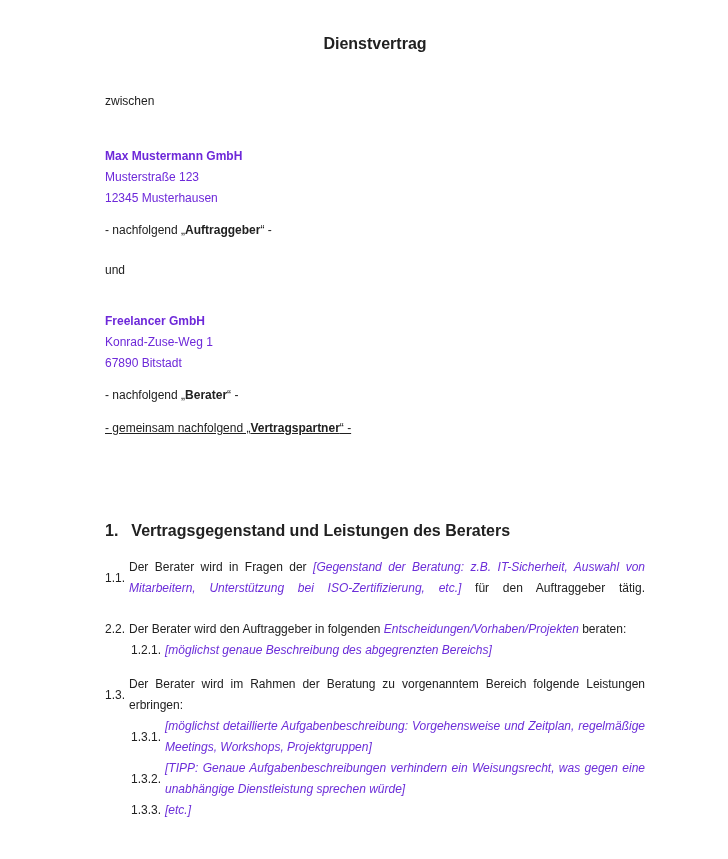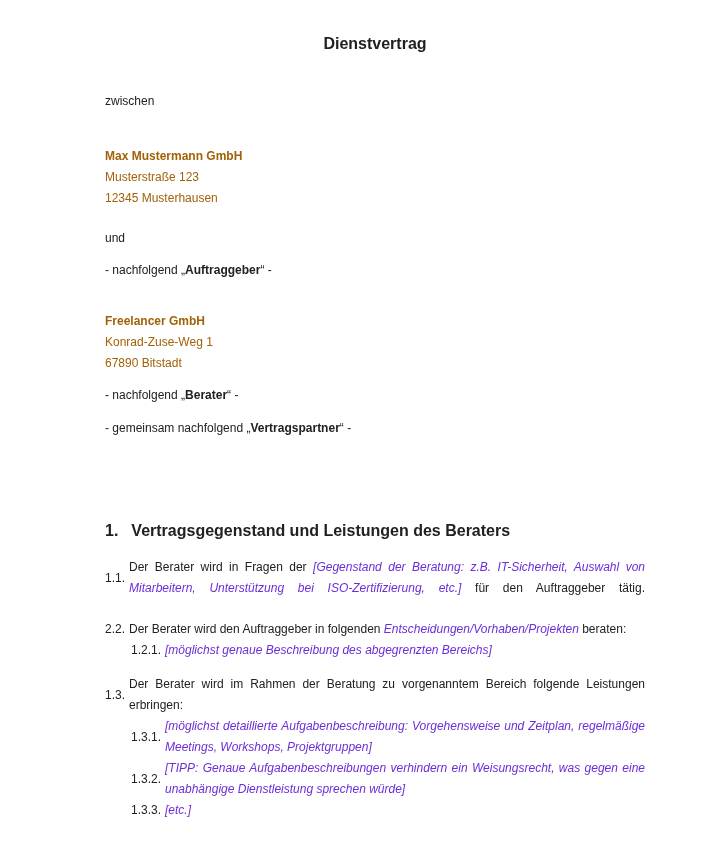--- a/index.html
+++ b/index.html
@@ -20,26 +20,26 @@
   .center { text-align:left; }
   .title {
     font-size:16px;
     line-height:18px;
     font-weight:bold;
     text-align:center;
   }
   .mt-zw   { margin-top:38px; }
   .party   { margin-top:34px; }
   .party2  { margin-top:30px; }
-  .purple  { color:#a16207; }
+  .purple  { color:#6d28d9; }
   .party-name { font-weight:bold; }
   .desig   { margin-top:11px; }
   .desig b { font-weight:bold; }
   .mt-und  { margin-top:19px; }
-  .joint   { margin-top:12px; }
+  .joint   { margin-top:12px;text-decoration:underline; }
   .sec-heading {
     margin-top:82px;
     font-size:16px;
     line-height:19px;
     font-weight:bold;
     text-align:left;
   }
   .h-num { margin-right:13px; }
   .body  { margin-top:17px; }
   .item  { display:flex; align-items:center; }
@@ -62,23 +62,23 @@
   <h1 class="title">Dienstvertrag</h1>
 
   <p class="center mt-zw">zwischen</p>
 
   <div class="party center purple">
     <p class="party-name">Max Mustermann GmbH</p>
     <p>Musterstraße 123</p>
     <p>12345 Musterhausen</p>
   </div>
 
+  <p class="center desig"><span>- nachfolgend „</span><b>Auftraggeber</b><span>“ -</span></p>
+
   <p class="center mt-und">und</p>
-
-  <p class="center desig"><span>- nachfolgend „</span><b>Auftraggeber</b><span>“ -</span></p>
 
   <div class="party party2 center purple">
     <p class="party-name">Freelancer GmbH</p>
     <p>Konrad-Zuse-Weg 1</p>
     <p>67890 Bitstadt</p>
   </div>
 
   <p class="center desig"><span>- nachfolgend „</span><b>Berater</b><span>“ -</span></p>
 
   <p class="center desig joint"><span>- gemeinsam nachfolgend „</span><b>Vertragspartner</b><span>“ -</span></p>

